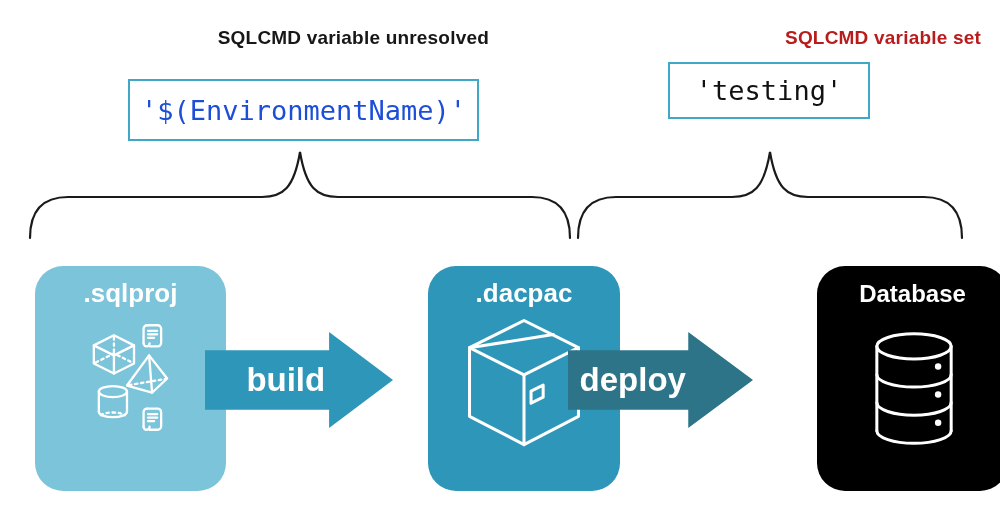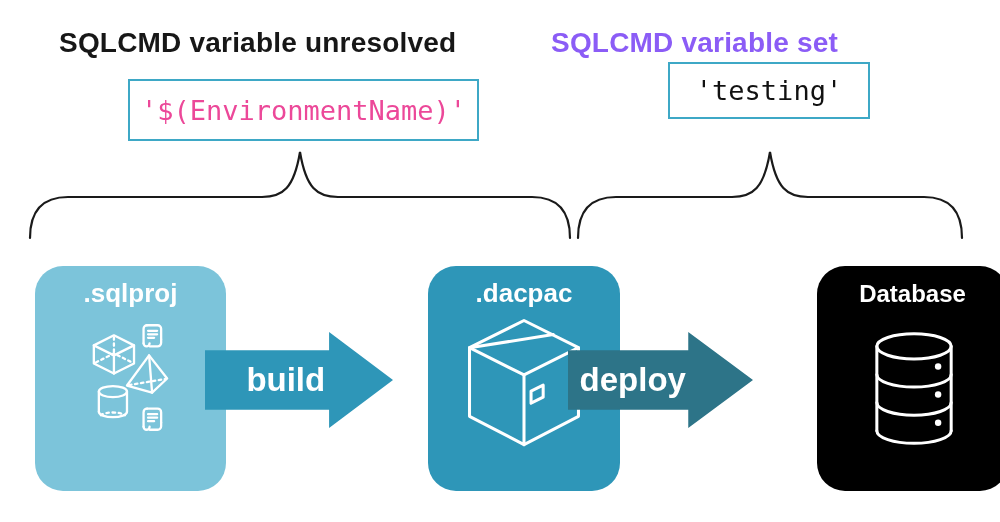--- a/index.html
+++ b/index.html
@@ -7,22 +7,22 @@
     position: relative;
     width: 1000px; height: 522px;
     background: #ffffff;
     font-family: "Liberation Sans", sans-serif;
     overflow: hidden;
   }
   .heading {
     position: absolute;
     top: 27px;
     width: 430px;
-    text-align: left;
-    font-size: 28px;
+    text-align: right;
+    font-size: 19px;
     font-weight: 700;
     letter-spacing: 0.2px;
   }
   .heading.left  { left: 59px; }
   .heading.right { left: 551px; }
   .value-box {
     position: absolute;
     box-sizing: border-box;
     border: 2px solid;
     background: #ffffff;
@@ -99,24 +99,24 @@
     font-size: 33px;
     font-weight: 700;
   }
 </style>
 </head>
 <body>
 
 <div class="canvas">
 
   <div class="heading left" style="color: rgb(23, 23, 23);">SQLCMD variable unresolved</div>
-  <div class="heading right" style="color: #8b5cf6;">SQLCMD variable set</div>
+  <div class="heading right" style="color: #b91c1c;">SQLCMD variable set</div>
 
   <div class="value-box left" style="border-color: rgb(62, 168, 198);">
-    <span class="mono" style="color: #ec4899;">'$(EnvironmentName)'</span>
+    <span class="mono" style="color: #1d4ed8;">'$(EnvironmentName)'</span>
   </div>
   <div class="value-box right" style="border-color: rgb(62, 168, 198);">
     <span class="mono" style="color: rgb(17, 17, 17);">'testing'</span>
   </div>
 
   <svg class="braces" viewBox="0 0 1000 522">
     <path d="M30 238 C30 212 42 197 68 197 L262 197 C283 197 294 188 300 152 C306 188 317 197 338 197 L532 197 C558 197 570 212 570 238" style="stroke: rgb(26, 26, 26);"></path>
     <path d="M578 238 C578 212 590 197 616 197 L732 197 C753 197 764 188 770 152 C776 188 787 197 808 197 L924 197 C950 197 962 212 962 238" style="stroke: rgb(26, 26, 26);"></path>
   </svg>
 

